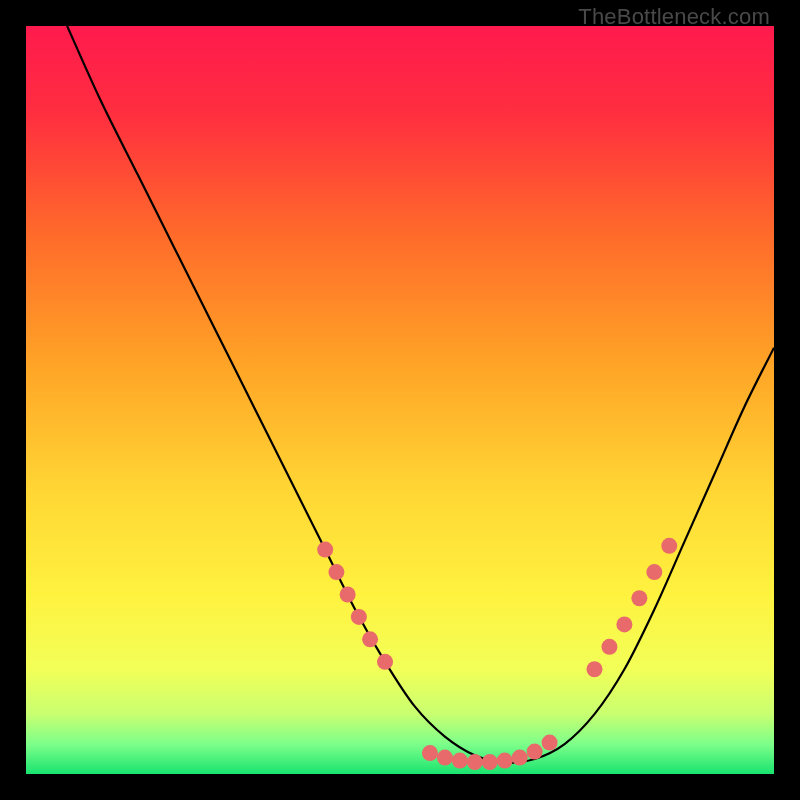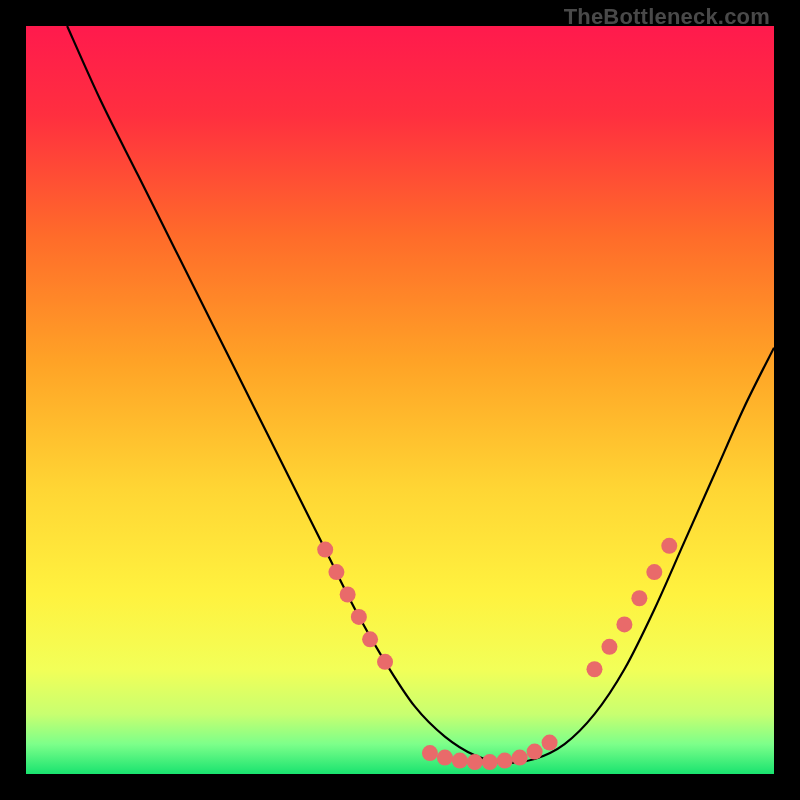--- a/index.html
+++ b/index.html
@@ -24,21 +24,21 @@
     width: 748px;
     height: 748px;
     overflow: hidden;
   }
   .watermark {
     position: absolute;
     top: 4px;
     right: 30px;
     color: #494949;
     font-size: 22px;
-    font-weight: 700;
+    font-weight: 400;
     letter-spacing: 0.2px;
     user-select: none;
   }
 </style>
 </head>
 <body>
 
 <div class="frame">
   <div class="watermark">TheBottleneck.com</div>
 

